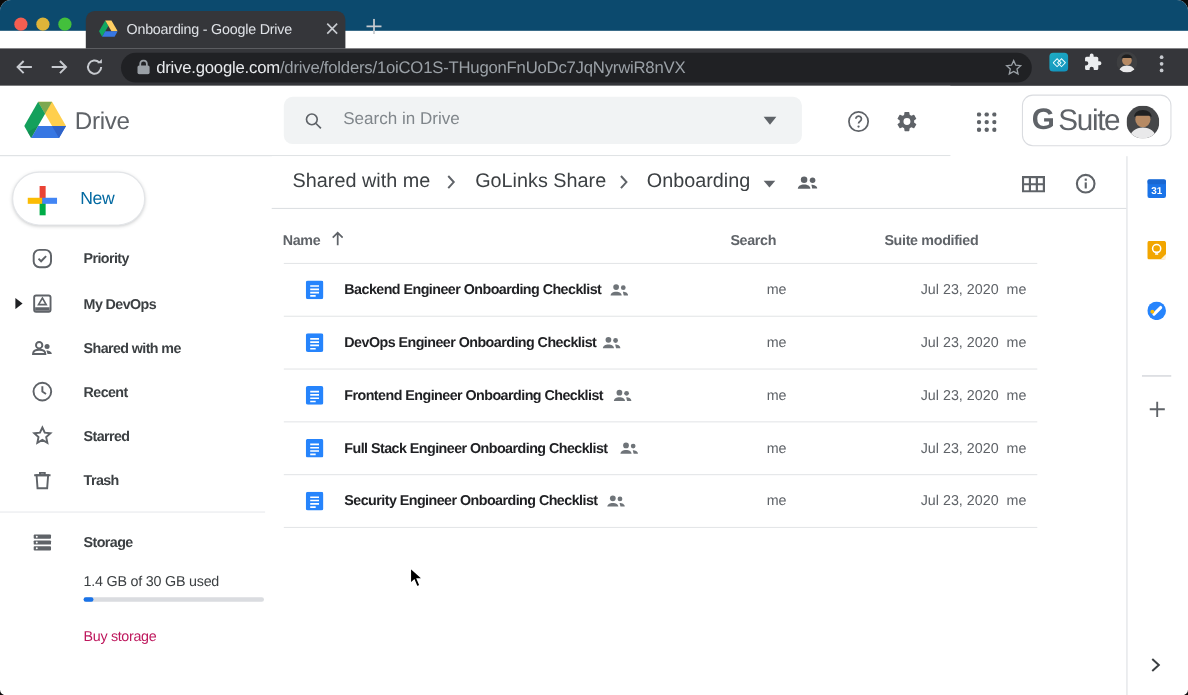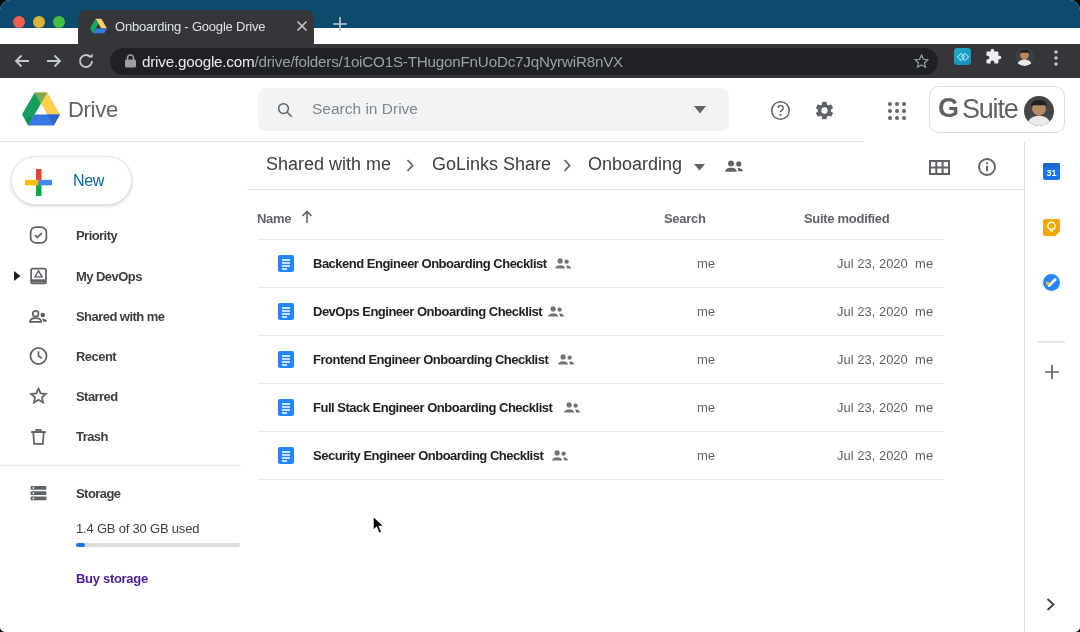--- a/index.html
+++ b/index.html
@@ -28,21 +28,21 @@
   #newbtn{position:absolute;left:11px;top:156px;width:121px;height:49px;background:#fff;border:1px solid #e3e5e8;
           border-radius:25px;box-shadow:0 1px 3px rgba(60,64,67,.25);}
   #newtext{position:absolute;left:61px;top:15px;font-size:16px;color:#0369a1;letter-spacing:-0.4px;}
   .sideitem{position:absolute;left:0;width:240px;height:40px;}
   .sidetext{position:absolute;left:76px;top:50%;transform:translateY(-50%);font-size:13px;color:#3c4043;font-weight:bold;letter-spacing:-0.55px;}
   .sideicon{position:absolute;left:28px;top:50%;transform:translateY(-50%);width:21px;height:21px;}
   #sidediv{position:absolute;left:0;top:465px;width:241px;height:1px;background:#e8eaed;}
   #storagetext{position:absolute;left:76px;top:521px;font-size:13px;color:#3c4043;letter-spacing:-0.2px;}
   #storagebar{position:absolute;left:76px;top:543px;width:164px;height:3.5px;border-radius:2px;background:#dadce0;}
   #storagefill{position:absolute;left:0;top:0;width:9px;height:3.5px;border-radius:2px;background:#1a73e8;}
-  #buystorage{position:absolute;left:76px;top:571px;font-size:13px;color:#4c1d95;font-weight:bold;letter-spacing:-0.3px;}
+  #buystorage{position:absolute;left:76px;top:571px;font-size:13px;color:#be185d;font-weight:normal;letter-spacing:-0.3px;}
   
   #crumbrow{position:absolute;left:247px;top:142px;width:777px;height:48px;border-bottom:1px solid #dde0e3;background:#fff;}
   .crumb{font-size:18px;color:#3c4043;}
   
   #table{position:absolute;left:247px;top:190px;width:777px;}
   .th{position:absolute;font-size:13px;color:#5f6368;font-weight:bold;letter-spacing:-0.3px;}
   .rowline{position:absolute;left:11px;width:685px;height:1px;background:#e4e6e8;}
   .fname{position:absolute;left:66px;top:50%;transform:translateY(-50%);font-size:13px;color:#202124;font-weight:bold;letter-spacing:-0.5px;white-space:nowrap;}
   .fmeta{position:absolute;top:50%;transform:translateY(-50%);font-size:13px;color:#5f6368;margin-left:32px;}
   .frow{position:absolute;left:247px;width:700px;height:48px;}

